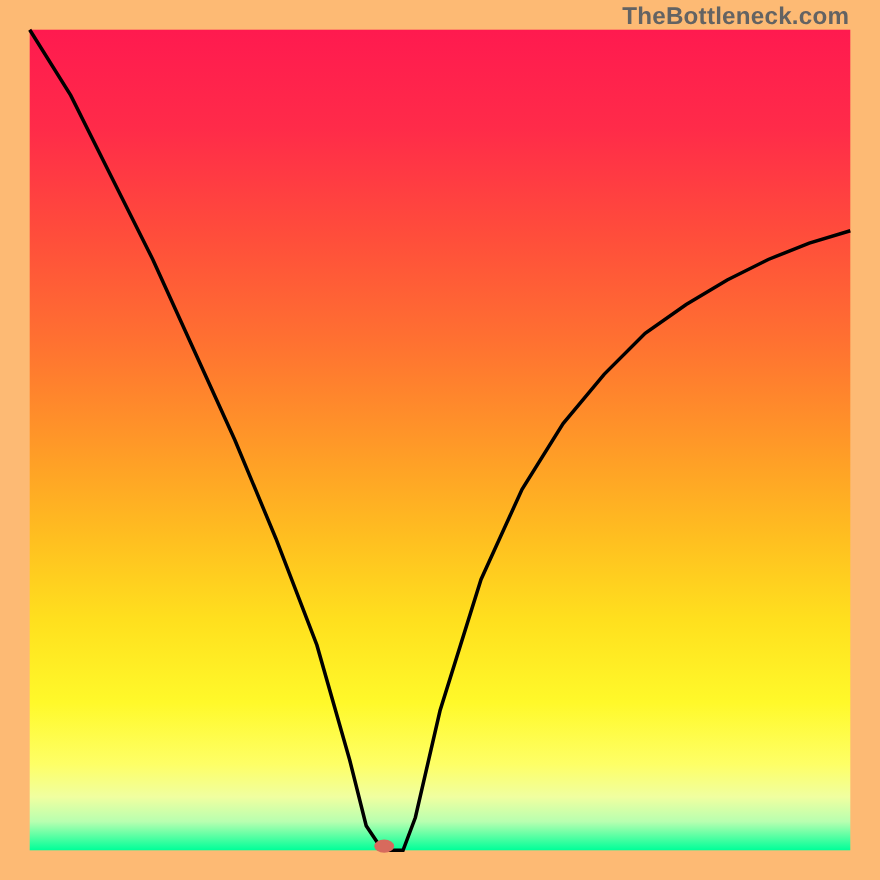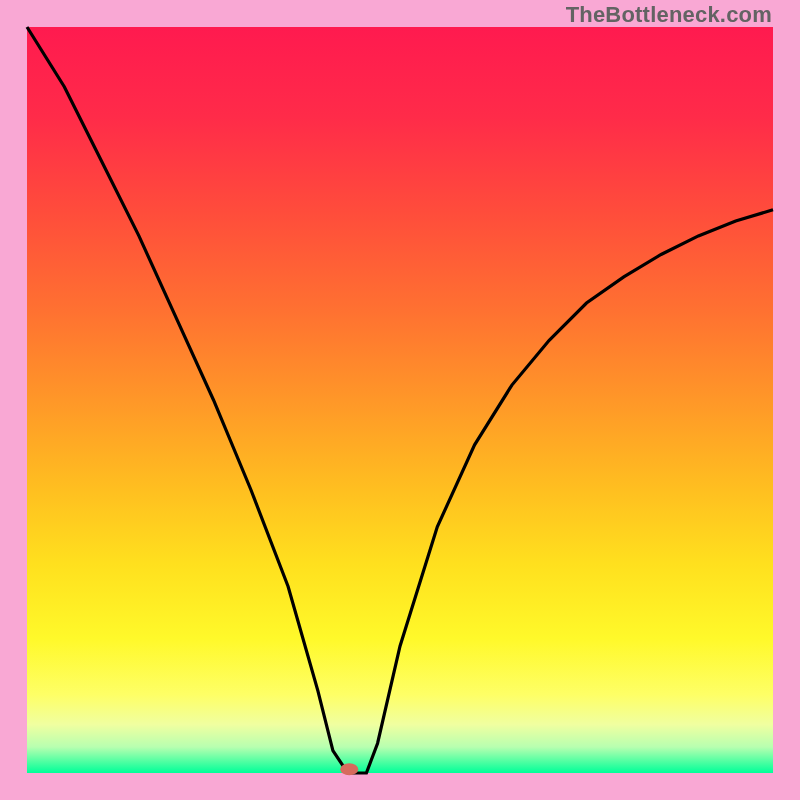--- a/index.html
+++ b/index.html
@@ -10,21 +10,21 @@
     background: #000;
     overflow: hidden;
     font-family: Arial, Helvetica, sans-serif;
   }
   .frame {
     position: absolute;
     top: 0;
     left: 0;
     width: 800px;
     height: 800px;
-    background: #f9a8d4;
+    background: #fdba74;
   }
   .attribution {
     position: absolute;
     top: 2px;
     right: 28px;
     color: #636363;
     font-size: 22px;
     font-weight: 600;
     letter-spacing: 0.2px;
   }

